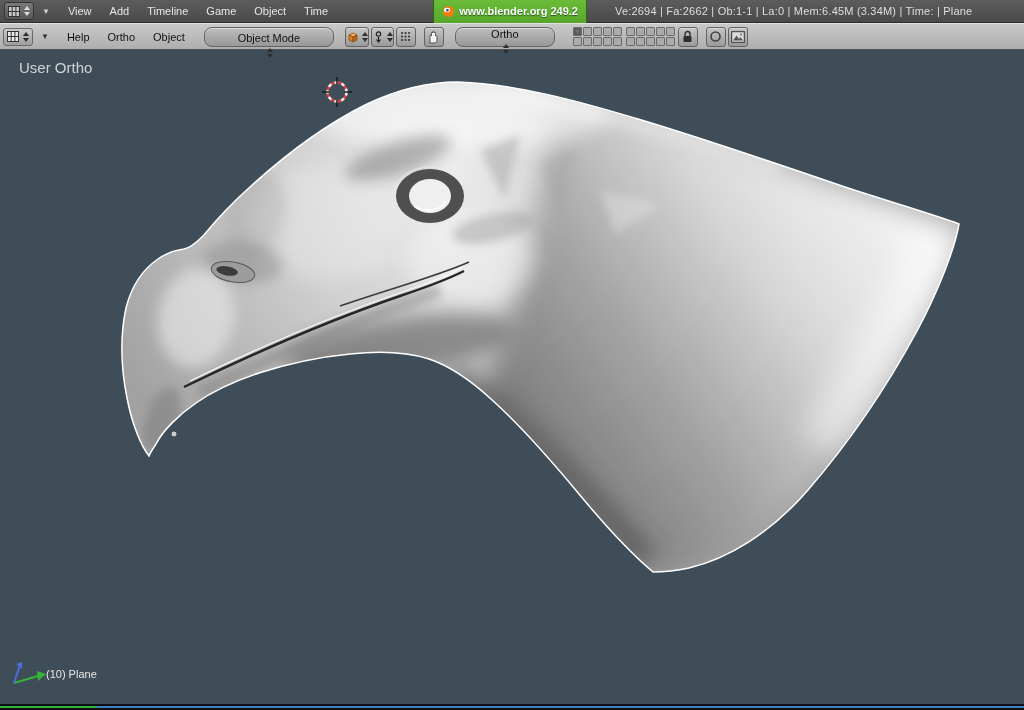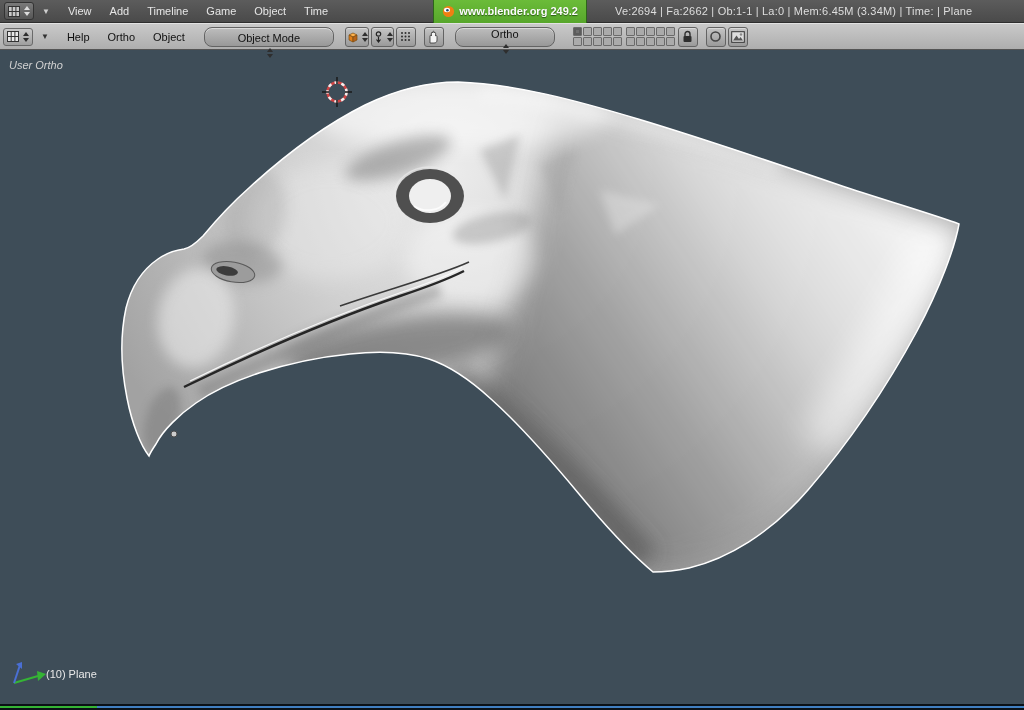--- a/index.html
+++ b/index.html
@@ -42,21 +42,21 @@
   .updown i.dn{border-top:4px solid #2e2e2e;}
   .sep{width:6px;}
 
   .layer-block{display:grid;grid-template-columns:repeat(5,9px);grid-auto-rows:9px;gap:1px;margin:0 2px;}
   .layer-sq{background:#ababab;border:1px solid #6b6b6b;box-sizing:border-box;border-radius:1px;}
   .layer-sq.active{background:#6f6f6f;box-shadow:inset 0 0 0 2px #5c5c5c;}
 
   
   .viewport{position:absolute;left:0;right:0;top:48px;bottom:6px;overflow:hidden;}
   .viewport svg{position:absolute;left:0;top:0;}
-  .vp-label{position:absolute;left:9px;top:11px;color:#d2d2d2;font-size:11px;z-index:3;font-style:italic;}
+  .vp-label{position:absolute;left:19px;top:11px;color:#d2d2d2;font-size:15px;z-index:3;}
   .obj-label{position:absolute;left:46px;bottom:24px;color:#e8e8e8;font-size:11px;z-index:3;}
 
   
   .bottom-strip{position:absolute;left:0;right:0;bottom:0;height:6px;background:#0b1116;}
   .bottom-strip .line-green{position:absolute;left:0;bottom:2px;width:97px;height:2px;background:var(--axis-green,#35b435);}
   .bottom-strip .line-blue{position:absolute;left:97px;right:0;bottom:2px;height:2px;background:#417fc0;}
 </style>
 </head>
 <body>
 

